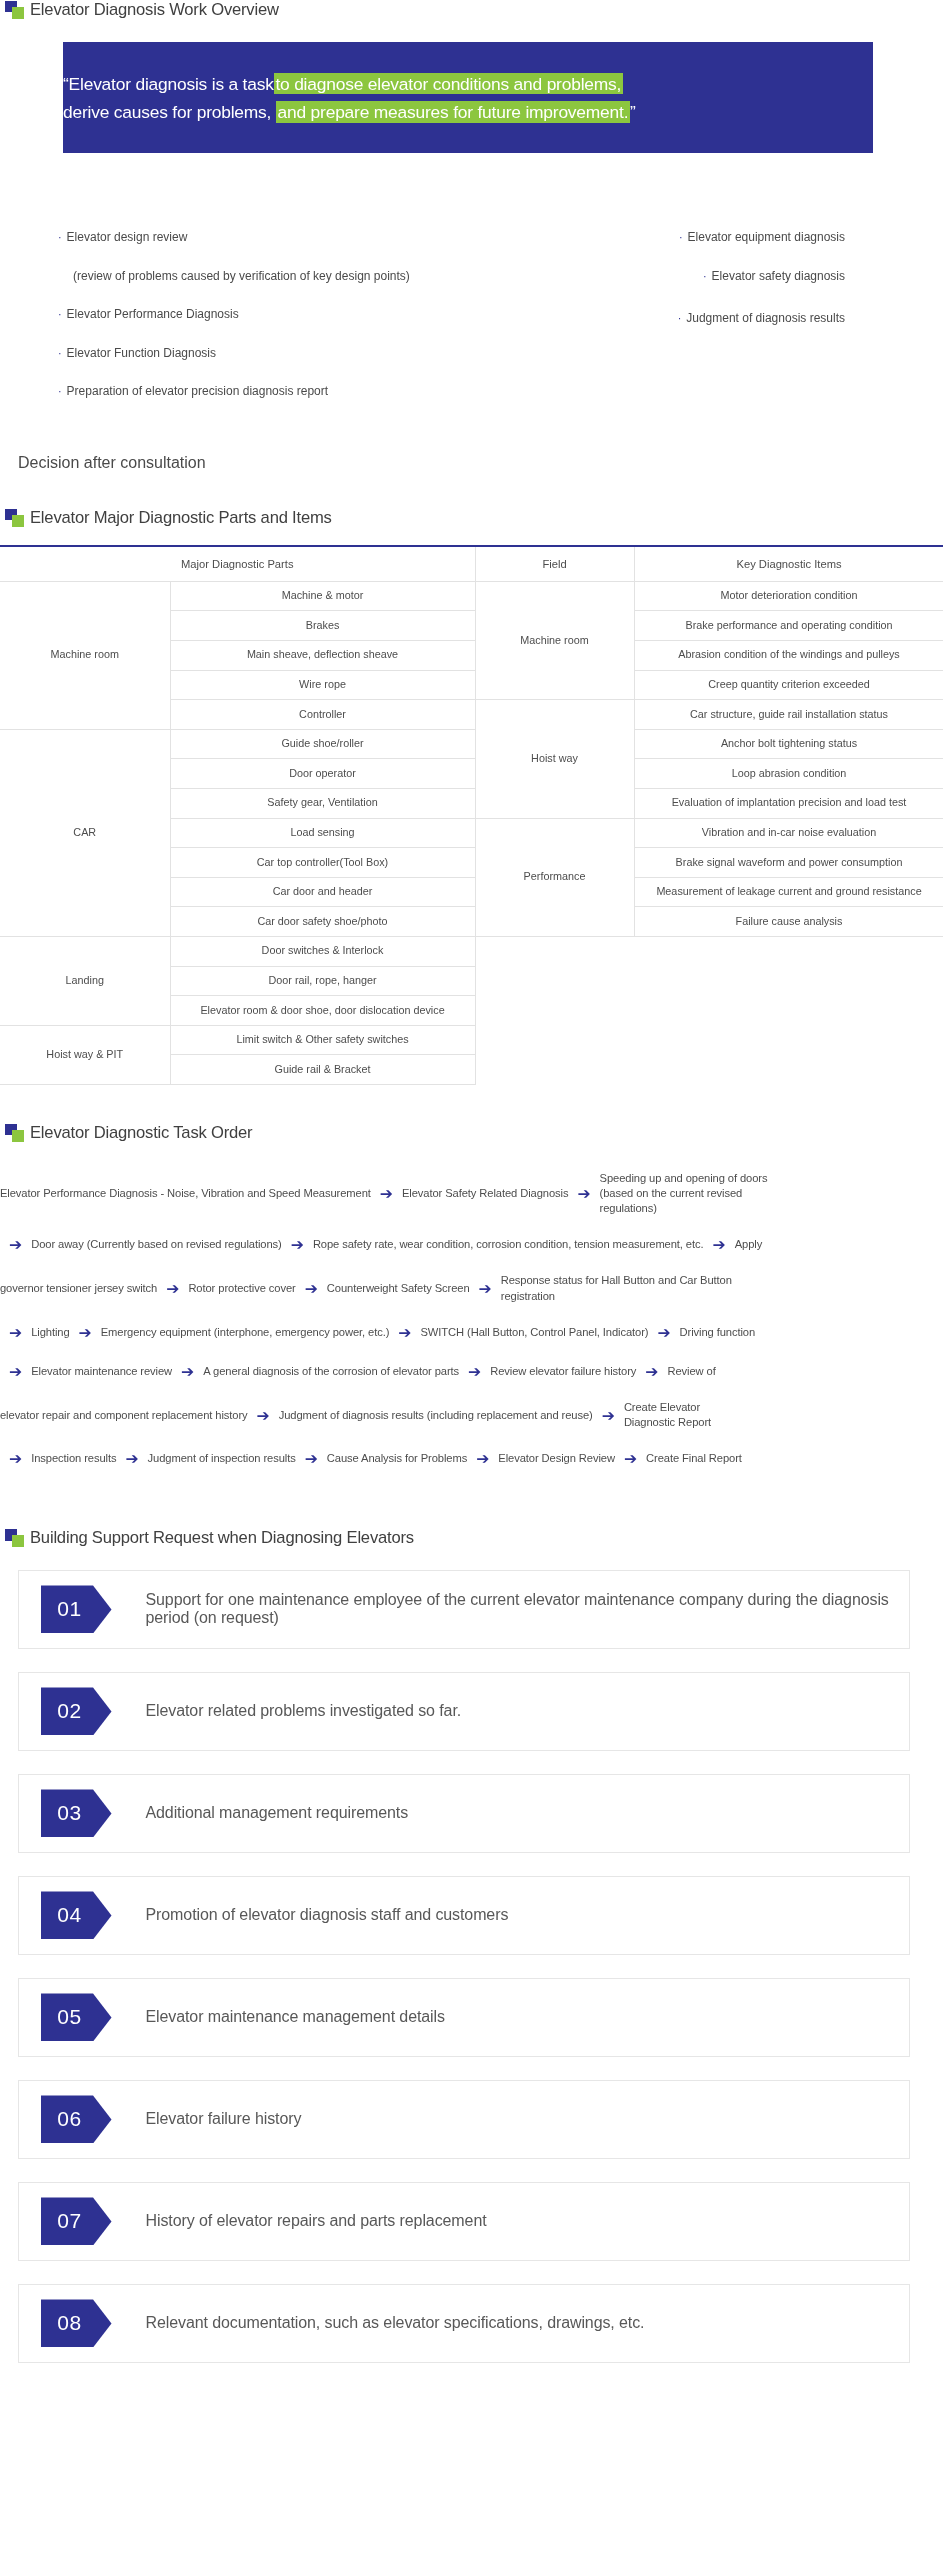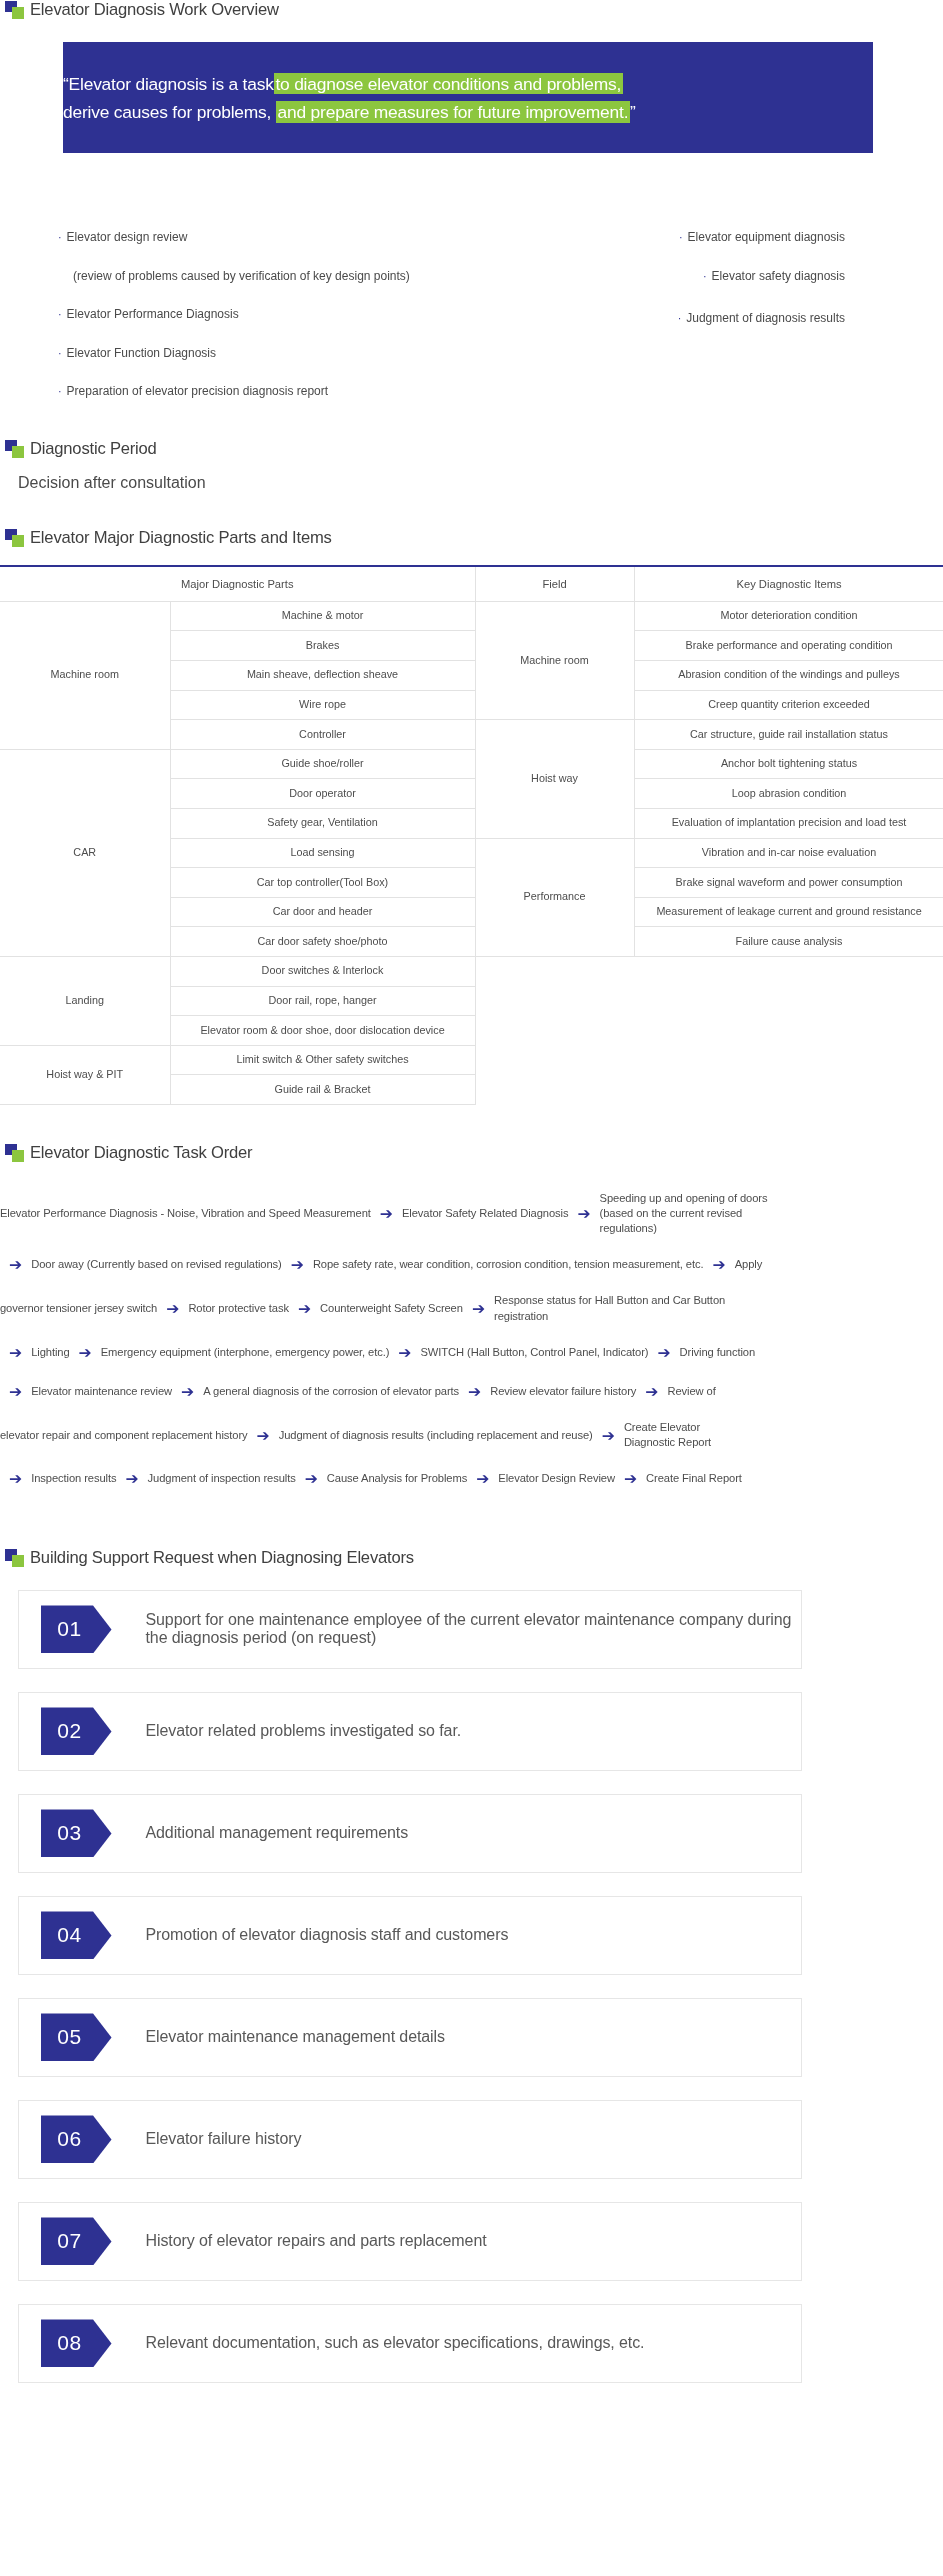--- a/index.html
+++ b/index.html
@@ -140,21 +140,21 @@
   .num-wrap{padding-top:41px;}
   .num-list{margin-top:21.5px;padding:0 16.6px 0 18px;}
   .num-card{
     border:0.8px solid #e6e6e6;
     height:79px;
     box-sizing:border-box;
     display:flex;
     align-items:center;
     margin-bottom:23px;
     background:#fff;
-    width:784px;
+    width:892px;
   }
   .num-badge{
     position:relative;
     margin-left:21.5px;
     width:71px;height:48px;
     flex:0 0 71px;
     display:flex;align-items:center;justify-content:center;
   }
   .num-badge .shape{
     position:absolute;inset:0;
@@ -210,27 +210,20 @@
       <div class="scope-item"><span class="dot">·</span><span>Preparation of elevator precision diagnosis report</span></div>
     </div>
     <div class="scope-col right">
       <div class="scope-item"><span class="dot">·</span><span>Elevator equipment diagnosis</span></div>
       <div class="scope-item" style="margin-bottom:30px"><span class="dot">·</span><span>Elevator safety diagnosis</span></div>
       <div class="scope-item"><span class="dot">·</span><span>Judgment of diagnosis results</span></div>
     </div>
   </div>
 
   <div style="height:15px"></div>
-  <div class="sec-head">
-    <span class="sec-mark">
-      <span class="sq-blue"></span>
-        <span class="sq-green"></span>
-    </span>
-    <span class="sec-title">Diagnostic Period</span>
-  </div>
   <div class="plain">Decision after consultation</div>
 
   <div style="height:36px"></div>
   <div class="sec-head">
     <span class="sec-mark">
       <span class="sq-blue"></span>
         <span class="sq-green"></span>
     </span>
     <span class="sec-title">Elevator Major Diagnostic Parts and Items</span>
   </div>
@@ -363,21 +356,21 @@
         <span class="flow-step">Door away (Currently based on revised regulations)</span>
         <span class="flow-arrow">➔</span>
         <span class="flow-step">Rope safety rate, wear condition, corrosion condition, tension measurement, etc.</span>
         <span class="flow-arrow">➔</span>
         <span class="flow-step">Apply</span>
       </div>
 
       <div class="flow-row">
         <span class="flow-step">governor tensioner jersey switch</span>
         <span class="flow-arrow">➔</span>
-        <span class="flow-step">Rotor protective task</span>
+        <span class="flow-step">Rotor protective cover</span>
         <span class="flow-arrow">➔</span>
         <span class="flow-step">Counterweight Safety Screen</span>
         <span class="flow-arrow">➔</span>
         <span class="flow-step wrap2" style="max-width:248px">Response status for Hall Button and Car Button registration</span>
       </div>
 
       <div class="flow-row">
         <span class="flow-arrow">➔</span>
         <span class="flow-step">Lighting</span>
         <span class="flow-arrow">➔</span>

